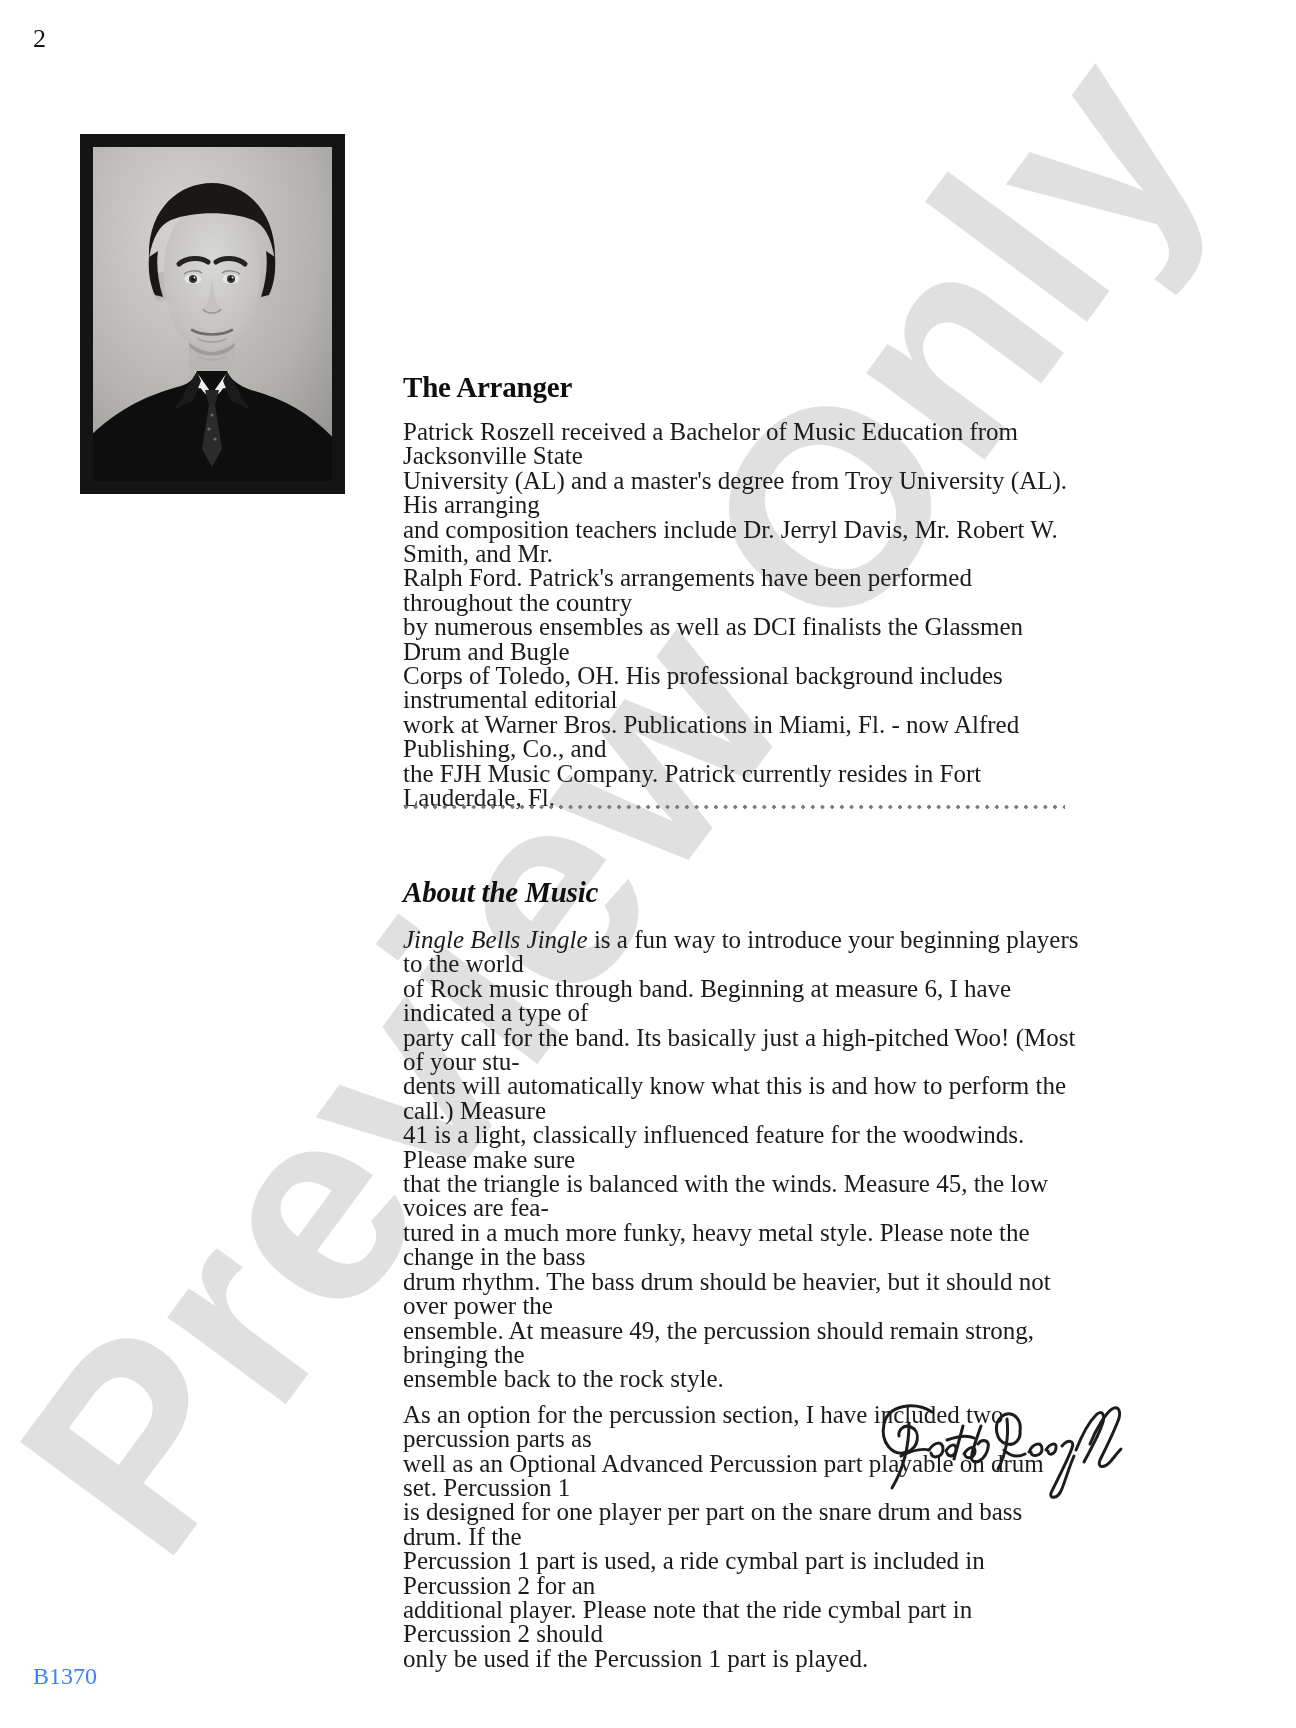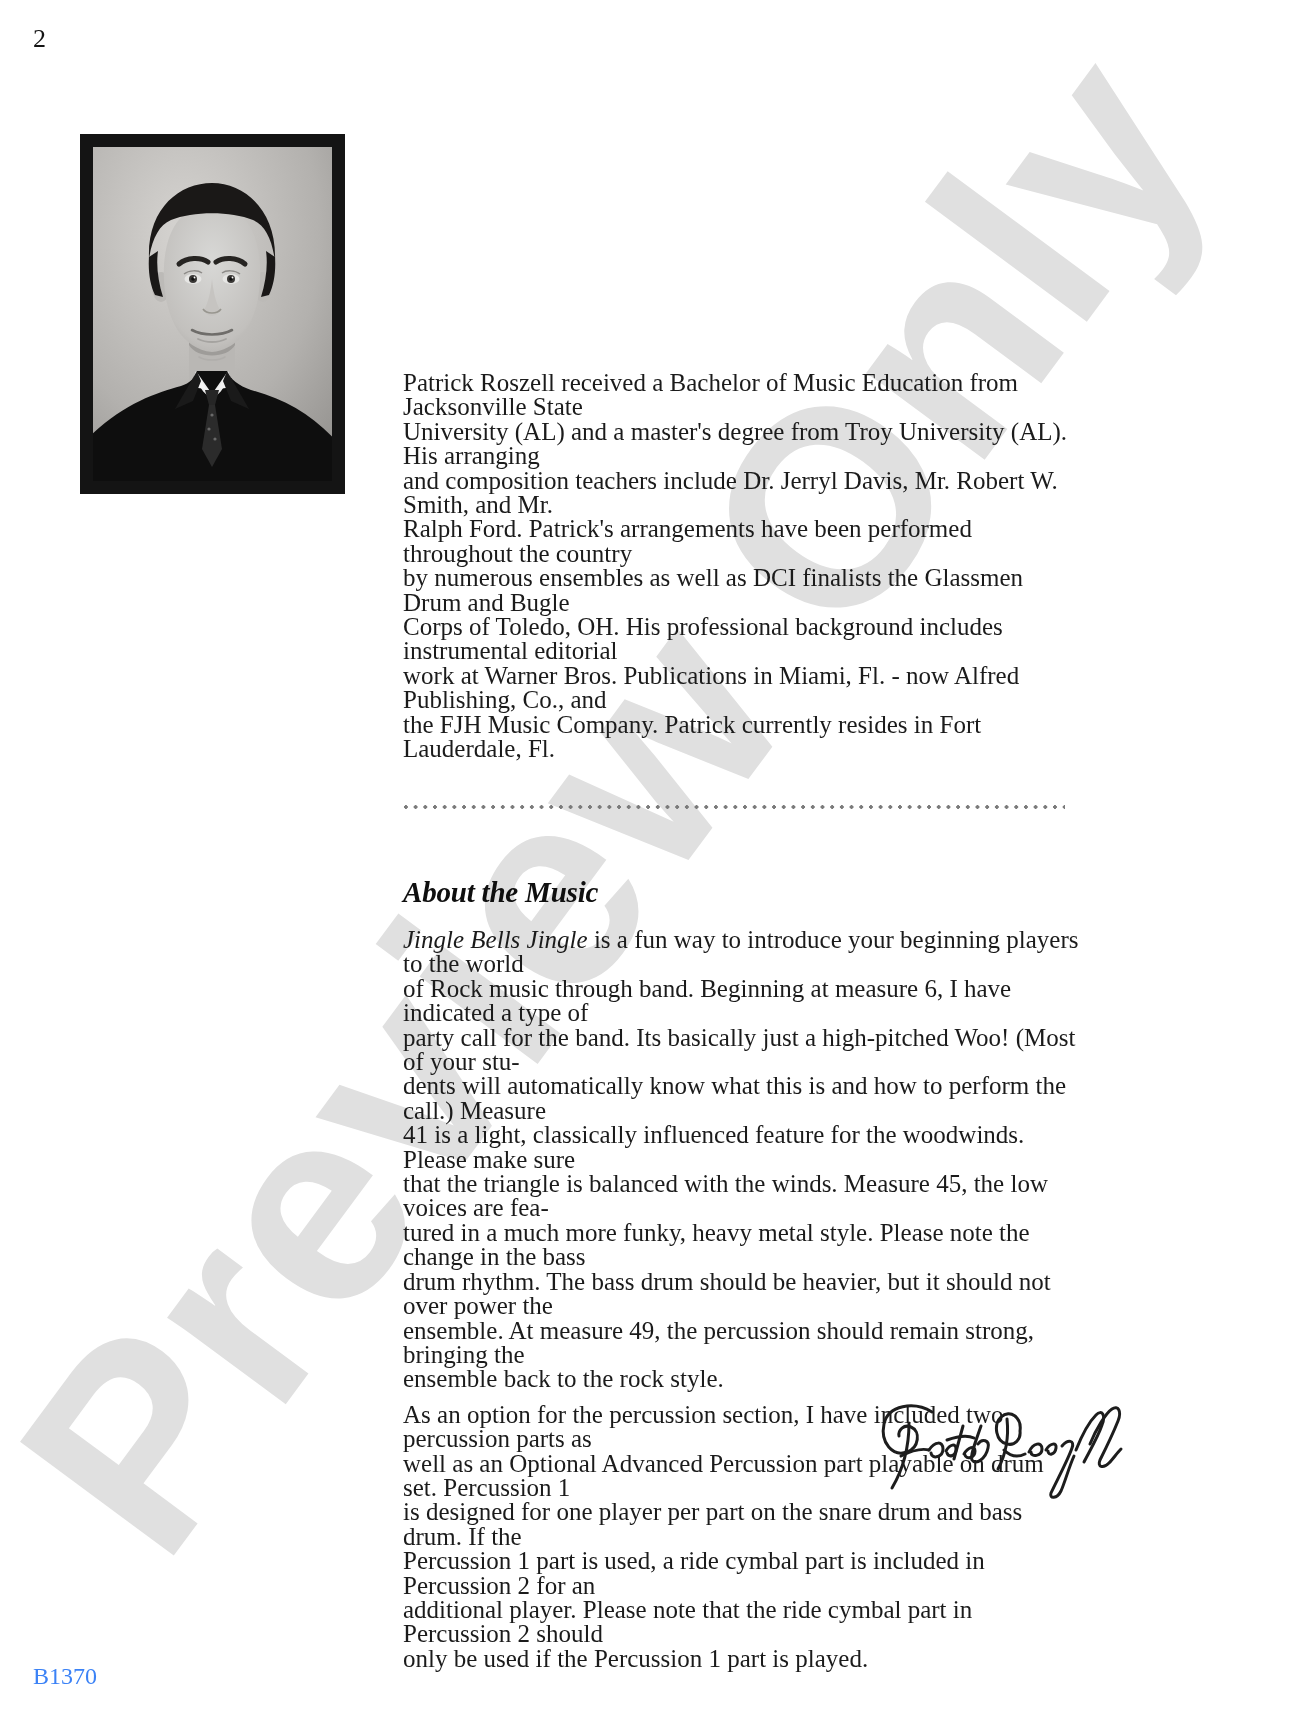--- a/index.html
+++ b/index.html
@@ -173,20 +173,21 @@
         <path d="M110,162 C112,165 116,166 119,166 C122,166 126,165 128,162" stroke="#98968f" stroke-width="1.6" fill="none"></path>
 
         <path d="M99,183 C110,189 128,189 139,183" stroke="#6f6d6a" stroke-width="2.6" fill="none" stroke-linecap="round"></path>
         <path d="M105,192 C113,196 125,196 133,192" stroke="#a5a3a0" stroke-width="1.8" fill="none" stroke-linecap="round"></path>
 
         <path d="M106,210 C112,214 126,214 132,210" stroke="#b0aeab" stroke-width="1.6" fill="none" stroke-linecap="round"></path>
       </svg>
     </div>
 
     <section class="arranger-section">
+      <h1 class="section-heading">The Arranger</h1>
       <p class="body-text">Patrick Roszell received a Bachelor of Music Education from Jacksonville State
 University (AL) and a master's degree from Troy University (AL).  His arranging
 and composition teachers include Dr. Jerryl Davis, Mr. Robert W. Smith, and Mr.
 Ralph Ford. Patrick's arrangements have been performed throughout the country
 by numerous ensembles as well as DCI finalists the Glassmen Drum and Bugle
 Corps of Toledo, OH. His professional background includes instrumental editorial
 work at Warner Bros. Publications in Miami, Fl. - now Alfred Publishing, Co., and
 the FJH Music Company. Patrick  currently resides in Fort Lauderdale, Fl.</p>
     </section>
 

